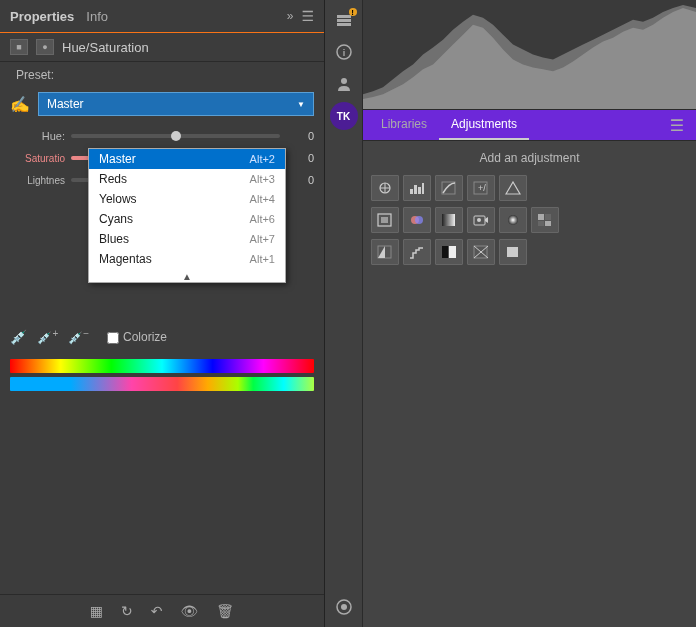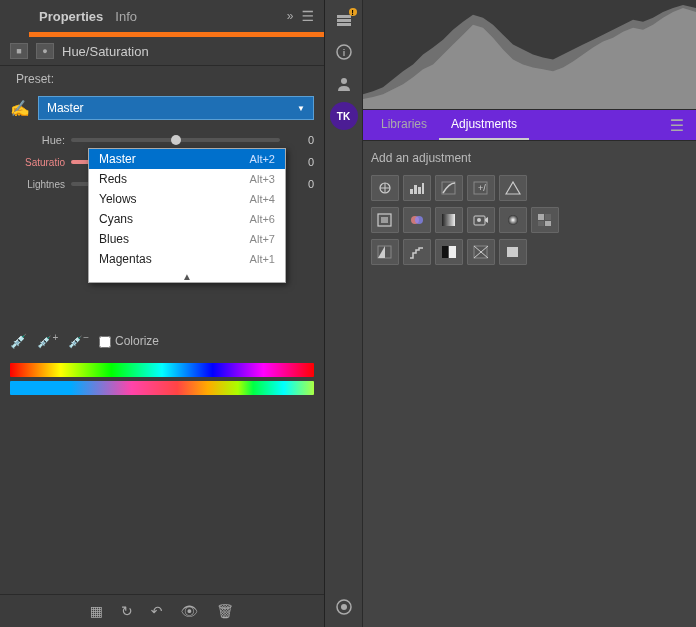--- a/index.html
+++ b/index.html
@@ -22,23 +22,22 @@
       display: flex;
       flex-direction: column;
       border-right: 1px solid #222;
     }
 
     .panel-header {
       display: flex;
       align-items: center;
       padding: 8px 10px;
       background: #3c3c3c;
-      border-bottom: 5px solid #f97316;
+      border-bottom: 1px solid #f97316;
       gap: 12px;
-      margin-left: 29px;
     }
     .panel-title {
       font-size: 13px;
       font-weight: bold;
       color: #ccc;
     }
     .panel-title-info {
       font-size: 13px;
       color: #aaa;
     }
@@ -216,21 +215,21 @@
     }
     .eyedropper-icon {
       font-size: 14px;
       color: #aaa;
       cursor: pointer;
     }
     .colorize-check {
       display: flex;
       align-items: flex-end;
       gap: 4px;
-      margin-left: 0;
+      margin-left: 8px;
     }
     .colorize-check input[type="checkbox"] {
       width: 12px;
       height: 12px;
     }
     .colorize-label {
       color: #bbb;
       font-size: 12px;
     }
 
@@ -380,20 +379,21 @@
       margin-left: auto;
       color: #aaa;
       font-size: 16px;
       cursor: pointer;
       padding: 4px 6px;
     }
 
     .adj-content {
       padding: 10px 8px;
       flex: 1;
+      text-align: center;
     }
     .adj-add-text {
       font-size: 12px;
       color: #bbb;
       margin-bottom: 10px;
     }
 
     .adj-icons-grid {
       display: flex;
       flex-direction: column;

